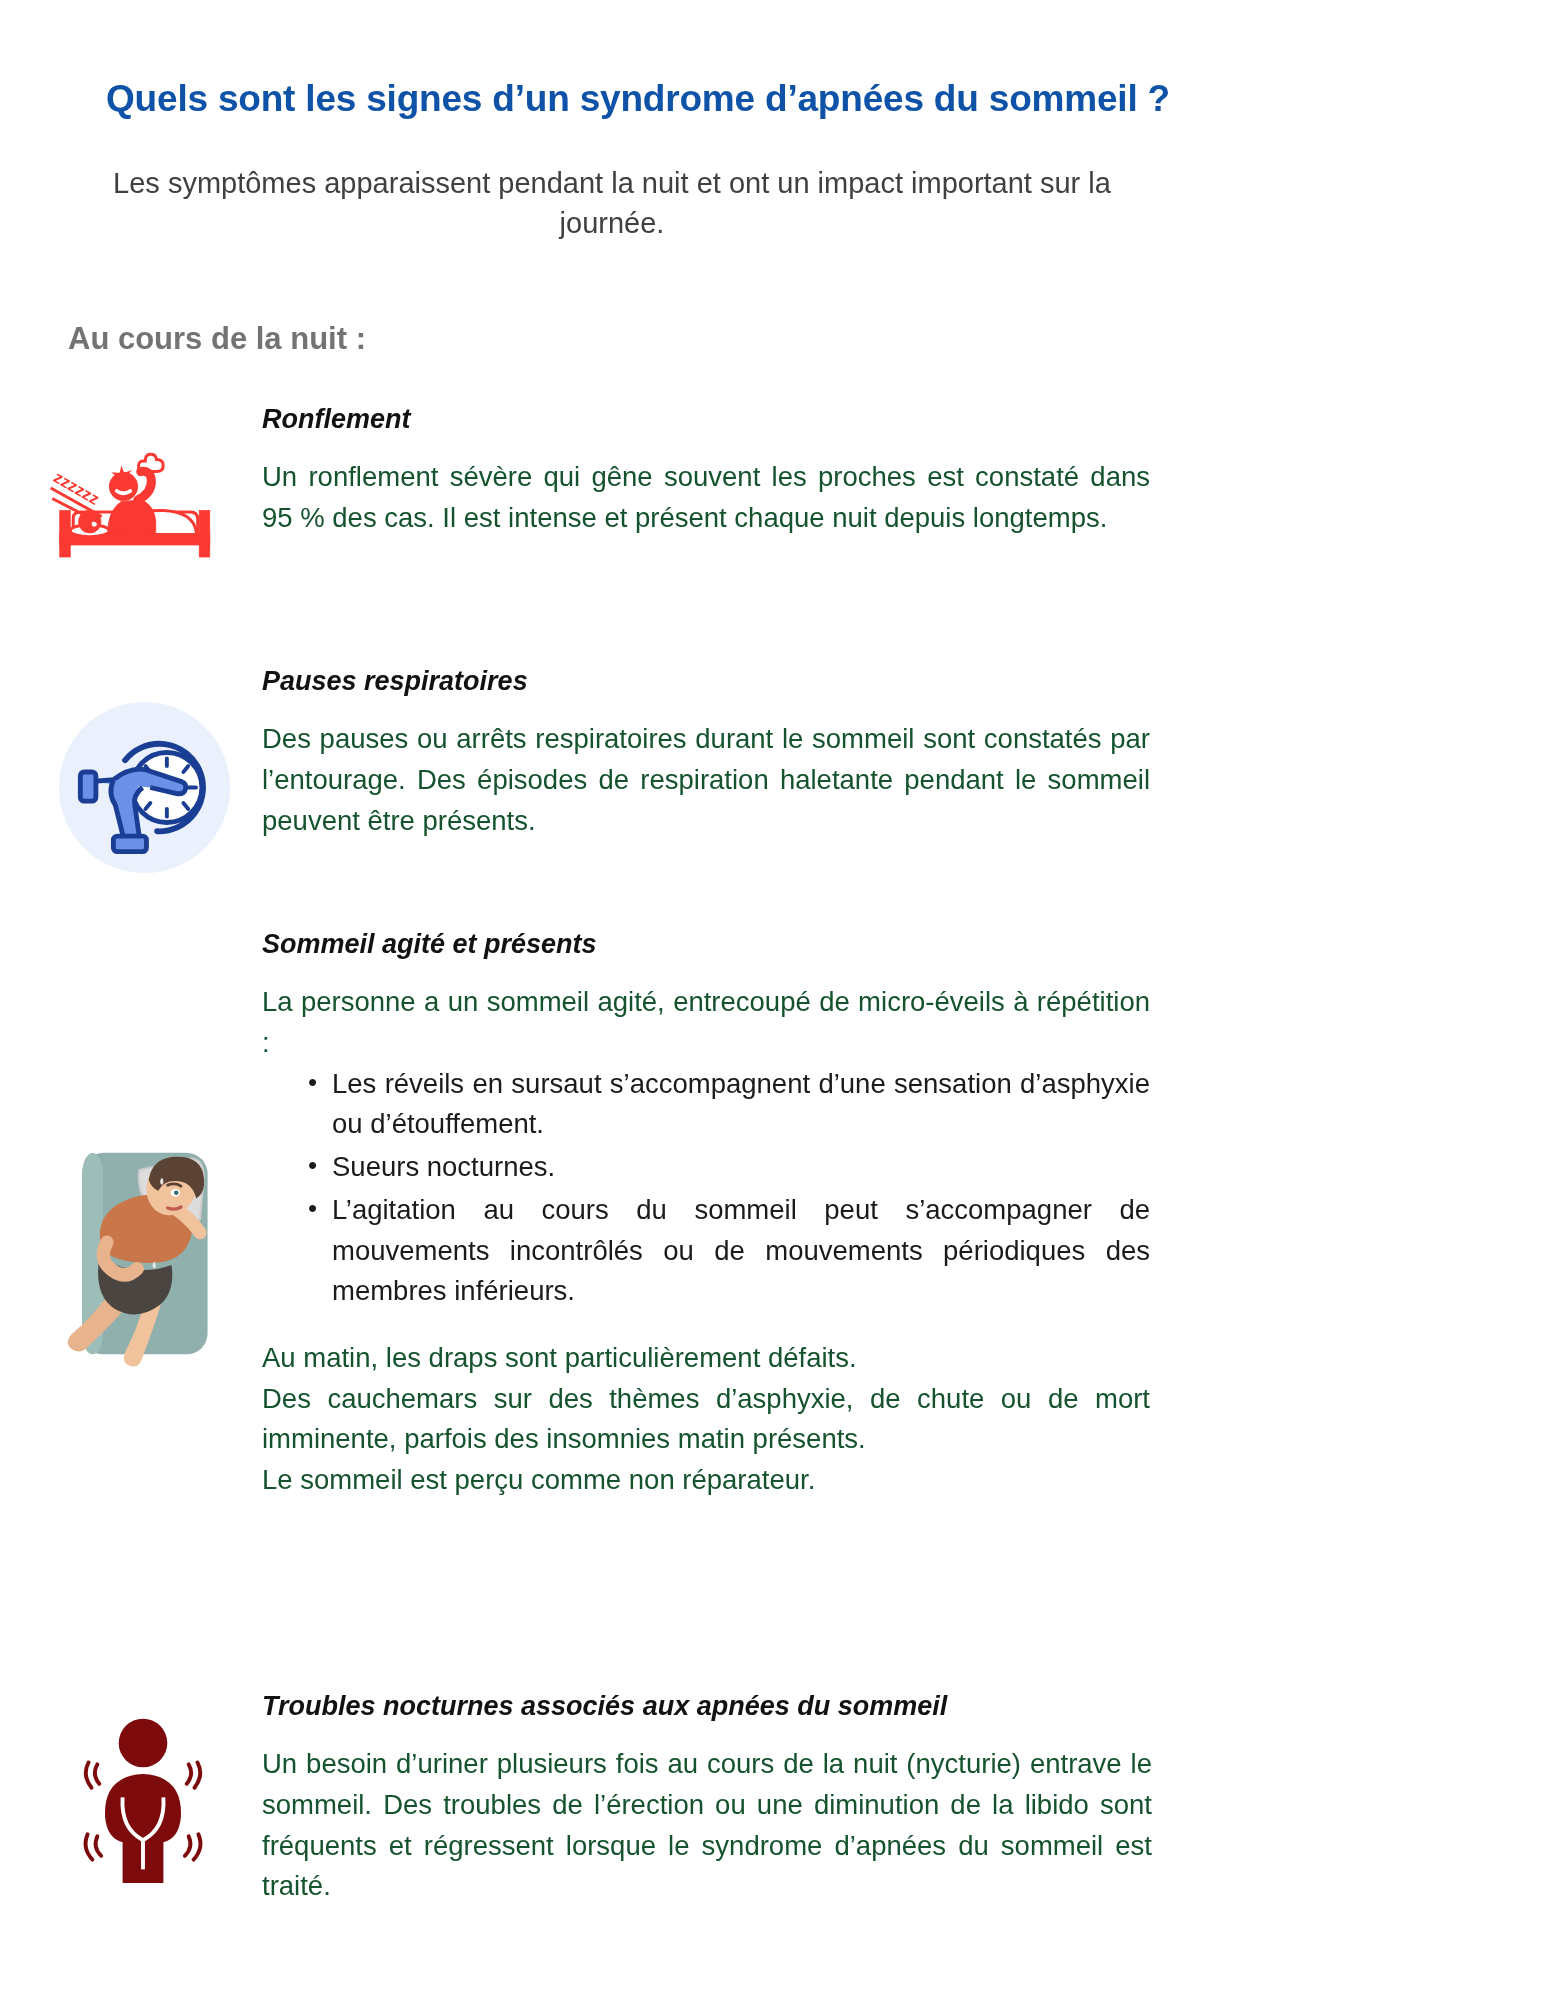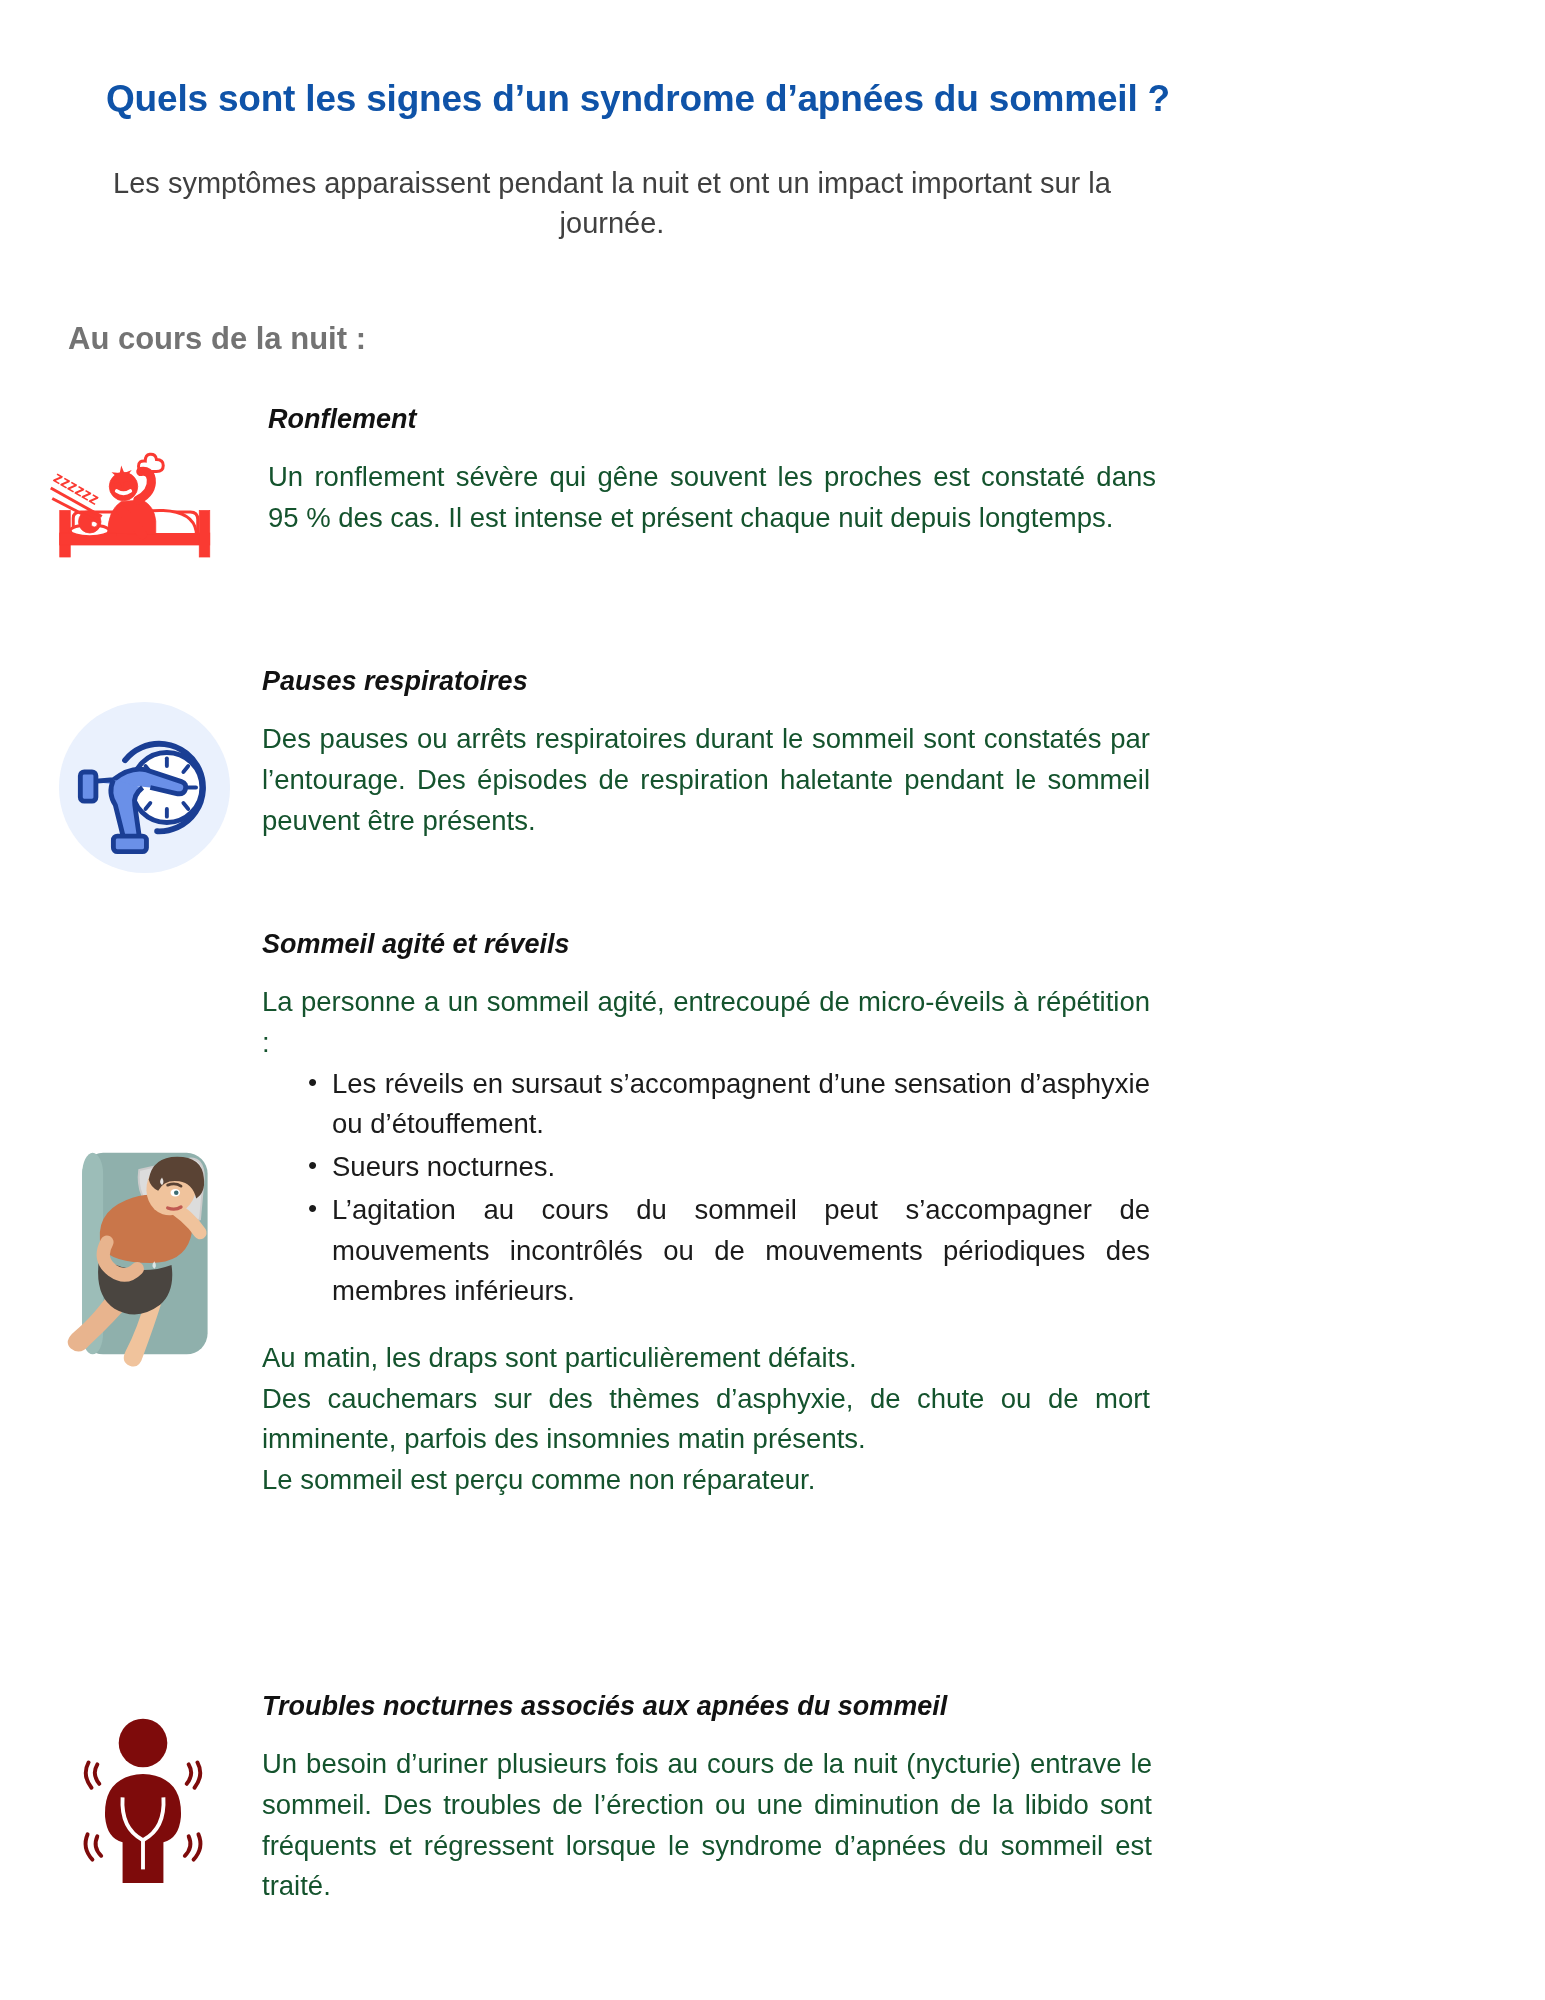--- a/index.html
+++ b/index.html
@@ -111,21 +111,21 @@
     text-align: justify;
   }
   .after-list .ln.nojust { text-align: left; }
 
   
   .icon-box {
     position: absolute;
   }
 
   
-  #block-snoring  { left: 268px; top: 403px;  width: 888px; }
+  #block-snoring  { left: 262px; top: 403px;  width: 888px; }
   #block-pauses   { left: 262px; top: 665px;  width: 888px; }
   #block-restless { left: 262px; top: 928px;  width: 888px; }
   #block-urinary  { left: 262px; top: 1690px; width: 890px; }
 
   #icon-snoring   { left: 42px;  top: 428px;  width: 190px; height: 135px; }
   #icon-pauses    { left: 57px;  top: 700px;  width: 175px; height: 175px; }
   #icon-restless  { left: 48px;  top: 1132px; width: 190px; height: 245px; }
   #icon-urinary   { left: 78px;  top: 1708px; width: 130px; height: 175px; }
 
   .svg-icon { display: block; width: 100%; height: 100%; }
@@ -241,21 +241,21 @@
       <ellipse cx="134" cy="60" rx="5" ry="4" fill="#ffffff"></ellipse>
       <circle cx="135" cy="60" r="2.4" fill="#3C6C72"></circle>
       <path d="M126 76 q8 3 14 -1" stroke="#C05A52" stroke-width="3.5" fill="none" stroke-linecap="round"></path>
 
       <path d="M120 44 q3 5 0 8 q-4 -3 0 -8 z" fill="#ffffff" opacity="0.85"></path>
       <path d="M112 132 q3 5 0 8 q-4 -3 0 -8 z" fill="#ffffff" opacity="0.7"></path>
     </svg>
   </div>
 
   <div class="block" id="block-restless">
-    <div class="block-title">Sommeil agité et réveils</div>
+    <div class="block-title">Sommeil agité et présents</div>
     <p class="block-body">La personne a un sommeil agité, entrecoupé de micro-éveils à répétition :</p>
     <ul class="bullets">
       <li>Les réveils en sursaut s’accompagnent d’une sensation d’asphyxie ou d’étouffement.</li>
       <li>Sueurs nocturnes.</li>
       <li>L’agitation au cours du sommeil peut s’accompagner de mouvements incontrôlés ou de mouvements périodiques des membres inférieurs.</li>
     </ul>
     <div class="block-body after-list">
       <span class="ln nojust">Au matin, les draps sont particulièrement défaits.</span>
       <span class="ln">Des cauchemars sur des thèmes d’asphyxie, de chute ou de mort imminente, parfois des insomnies matin présents.</span>
       <span class="ln nojust">Le sommeil est perçu comme non réparateur.</span>

